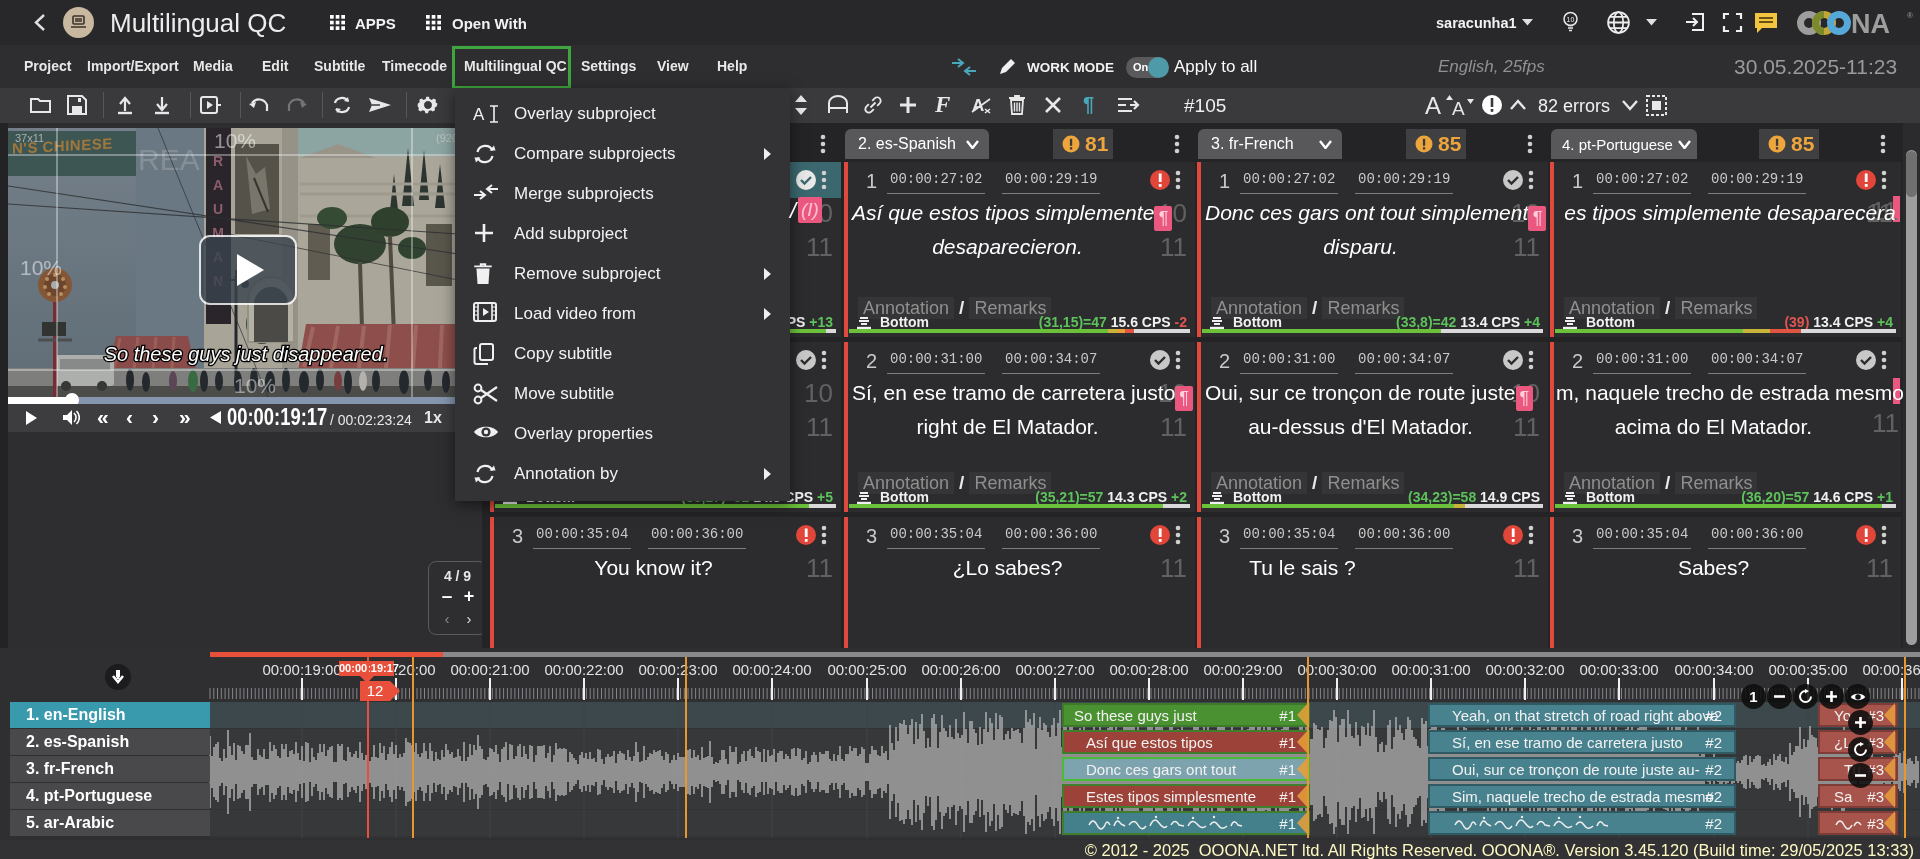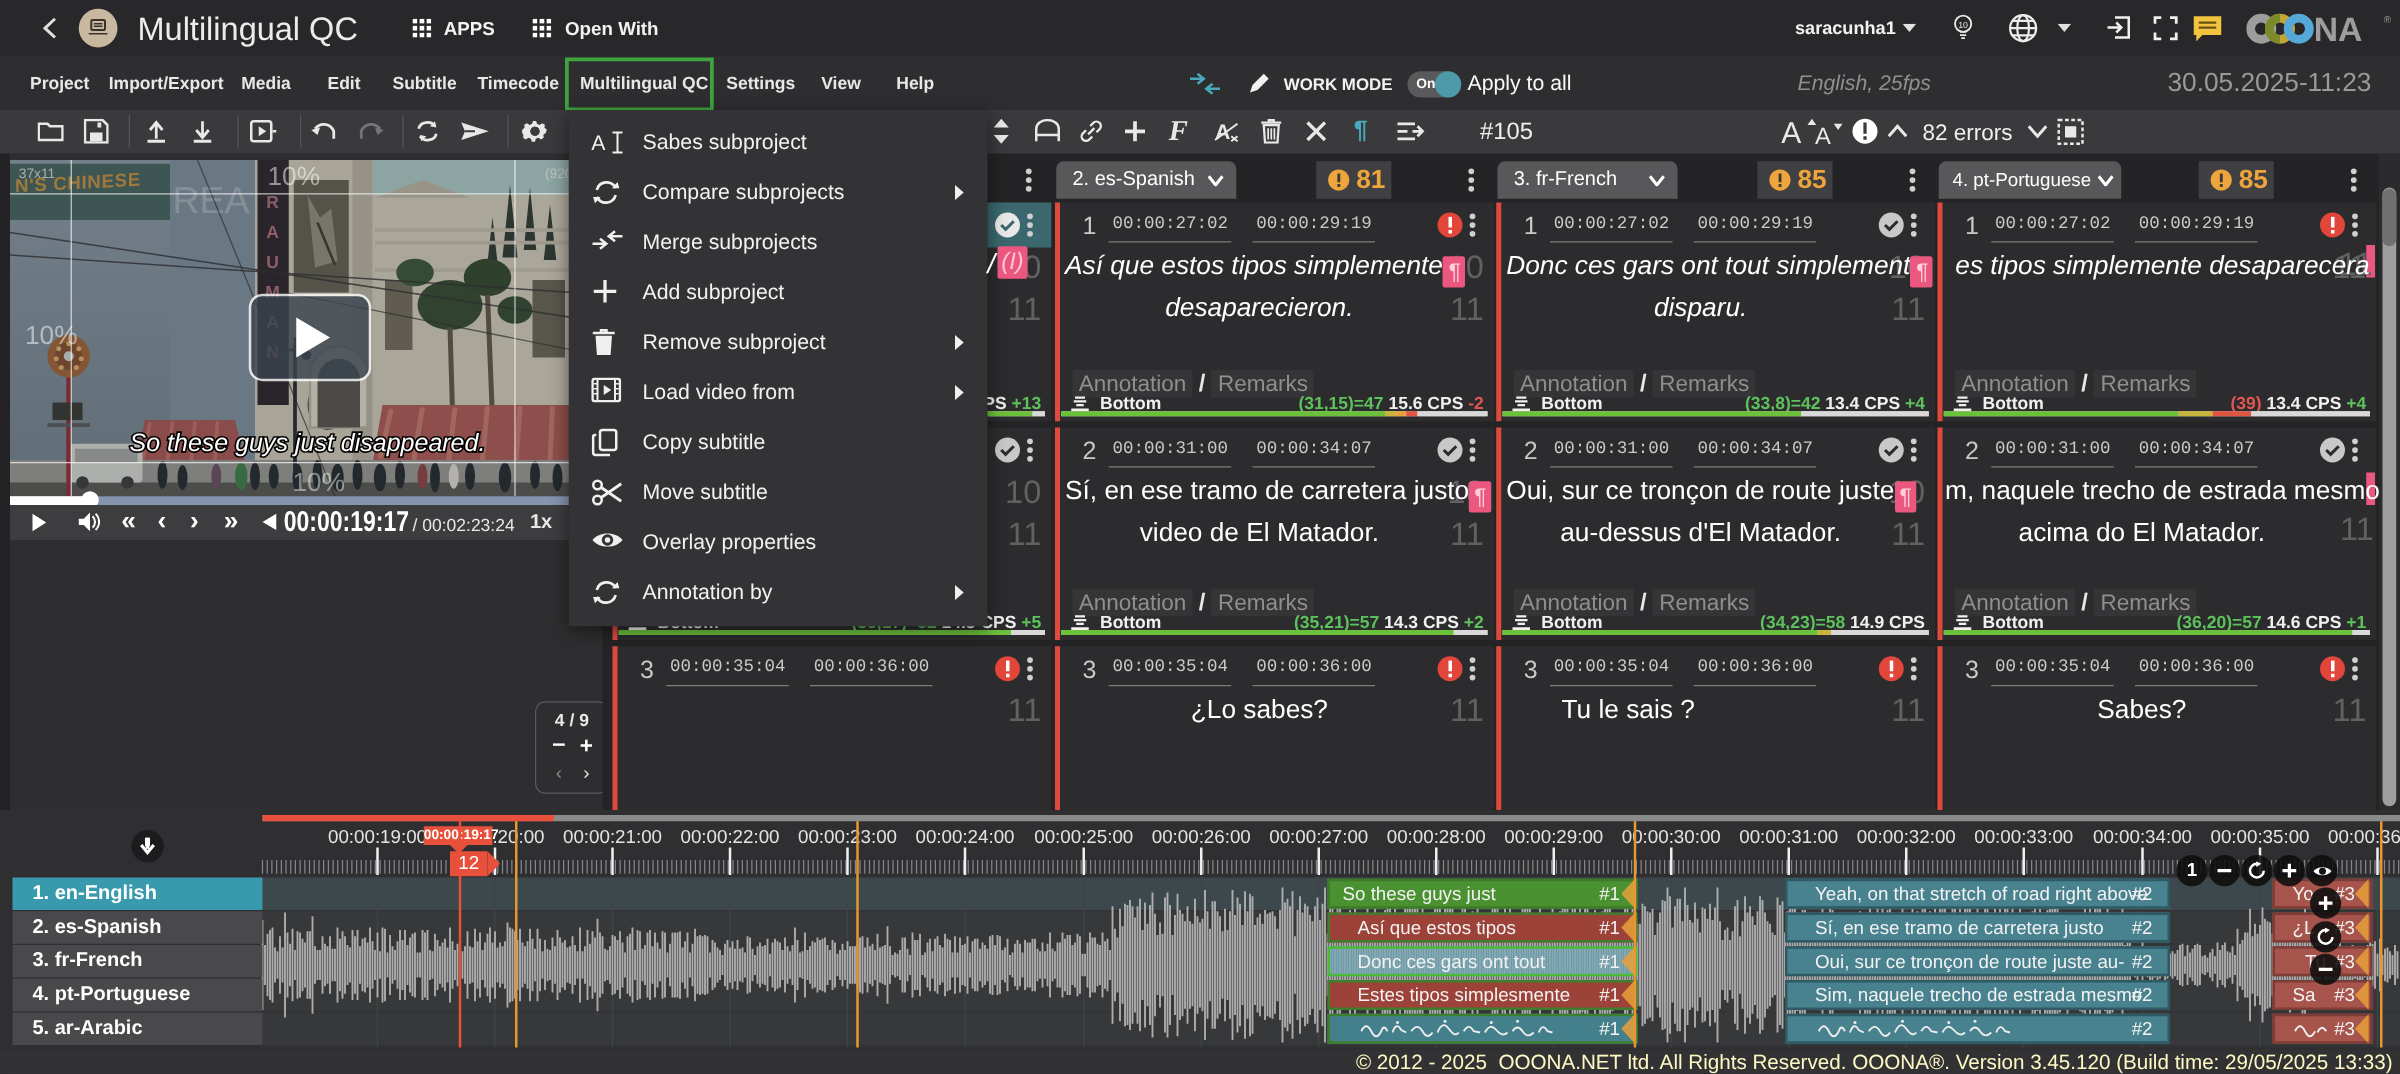--- a/index.html
+++ b/index.html
@@ -441,20 +441,21 @@
     <svg class="ic" style="left:795px;top:524px" width="22" height="22">
       <circle cx="11" cy="11" r="10" fill="#e2463a"></circle>
       <rect x="9.8" y="4.5" width="2.8" height="8.5" fill="#fff"></rect>
       <rect x="9.8" y="15" width="2.8" height="2.8" fill="#fff"></rect>
     </svg>
     <svg class="ic" style="left:821px;top:525px" width="6" height="20">
       <circle cx="3" cy="3" r="2.3" fill="#d0d0d0"></circle>
       <circle cx="3" cy="10" r="2.3" fill="#d0d0d0"></circle>
       <circle cx="3" cy="17" r="2.3" fill="#d0d0d0"></circle>
     </svg>
+    <div class="ctext" style="left:498px;width:311px;top:551px;">You know it?</div>
     <div class="lnum" style="left:797px;top:551px">11</div>
     <div class="abs" style="left:845px;top:129px;width:144px;height:30px;background:#58585a;border-radius:6px 6px 0 0"></div>
     <div class="abs" style="left:858px;top:135px;font-size:16px;color:#fff">2. es-Spanish</div>
     <svg class="ic" style="left:966px;top:140px" width="13" height="9">
       <path d="M1 1 L6.5 8 L12 1" stroke="#fff" stroke-width="2.4" fill="none"></path>
     </svg>
     <div class="abs" style="left:1053px;top:129px;width:60px;height:30px;background:#404043"></div>
     <svg class="ic" style="left:1062px;top:135px" width="18" height="18">
       <circle cx="9" cy="9" r="8.5" fill="#eda53c"></circle>
       <rect x="7.9" y="3.8" width="2.3" height="7" fill="#3a3a3c"></rect>
@@ -505,21 +506,21 @@
     <svg class="ic" style="left:1149px;top:349px" width="22" height="22">
       <circle cx="11" cy="11" r="10" fill="#c8c8c8"></circle>
       <path d="M6 11 l3.5 3.5 L16 8" stroke="#2c2c2e" stroke-width="2.4" fill="none"></path>
     </svg>
     <svg class="ic" style="left:1175px;top:350px" width="6" height="20">
       <circle cx="3" cy="3" r="2.3" fill="#d0d0d0"></circle>
       <circle cx="3" cy="10" r="2.3" fill="#d0d0d0"></circle>
       <circle cx="3" cy="17" r="2.3" fill="#d0d0d0"></circle>
     </svg>
     <div class="ctext" style="left:852px;width:311px;top:376px;">Sí, en ese tramo de carretera justo<span class="pil">¶</span></div>
-    <div class="ctext" style="left:852px;width:311px;top:410px;">video de El Matador.</div>
+    <div class="ctext" style="left:852px;width:311px;top:410px;">right de El Matador.</div>
     <div class="lnum" style="left:1151px;top:376px">10</div>
     <div class="lnum" style="left:1151px;top:410px">11</div>
     <div class="annrow" style="left:858px;top:472px"><span class="chip">Annotation</span> <b>/</b> <span class="chip">Remarks</span></div>
     <svg class="ic" style="left:856px;top:491px" width="16" height="14">
       <path d="M4 2 h8 M3 5 h10 M5 8 h6" stroke="#f0f0f0" stroke-width="1.8"></path>
       <path d="M1 12 h14" stroke="#f0f0f0" stroke-width="2.4"></path>
     </svg>
     <div class="abs" style="left:880px;top:489px;font-size:14px;font-weight:bold;color:#f0f0f0">Bottom</div>
     <div class="abs" style="right:733px;top:489px;font-size:14px;font-weight:bold;color:#f0f0f0"><span class="grn">(35,21)=57</span> 14.3 CPS <span class="grn">+2</span></div>
     <div class="bar" style="left:849px;right:auto;width:341px;top:504px">
@@ -728,21 +729,21 @@
 <div class="abs" style="left:1906px;top:150px;width:11px;height:495px;border-radius:6px;background:#9e9e9e"></div>
 <div class="abs" style="left:1906px;top:151px;width:11px;height:46px;border-radius:6px;background:#707070"></div>
     <div class="abs" style="left:455px;top:88px;width:335px;height:413px;background:#333336;box-shadow:0 4px 14px rgba(0,0,0,.5);z-index:55"></div>
     <div class="mi" style="left:455px;top:94px">
       <span class="ic" style="left:18px;top:8px">
         <svg width="26" height="24" viewBox="0 0 26 24">
           <text x="0" y="18" font-size="17" fill="#f0f0f0" font-family="Liberation Sans">A</text>
           <path d="M17 4 h8 M21 4 V20 M17 20 h8" stroke="#f0f0f0" stroke-width="1.6"></path>
         </svg>
       </span>
-      <span class="lab">Sabes subproject</span>
+      <span class="lab">Overlay subproject</span>
     </div>
     <div class="mi" style="left:455px;top:134px">
       <span class="ic" style="left:18px;top:8px">
         <svg width="24" height="24" viewBox="0 0 24 24">
           <path d="M4.5 10 A8 8 0 0 1 19.5 8.5 M19.5 14 A8 8 0 0 1 4.5 15.5" fill="none" stroke="#f0f0f0" stroke-width="2.2"></path>
           <path d="M22.5 8.5 h-6 l4.5 -5Z" fill="#f0f0f0"></path>
           <path d="M1.5 15.5 h6 L3 20.5Z" fill="#f0f0f0"></path>
         </svg>
       </span>
       <span class="lab">Compare subprojects</span>

